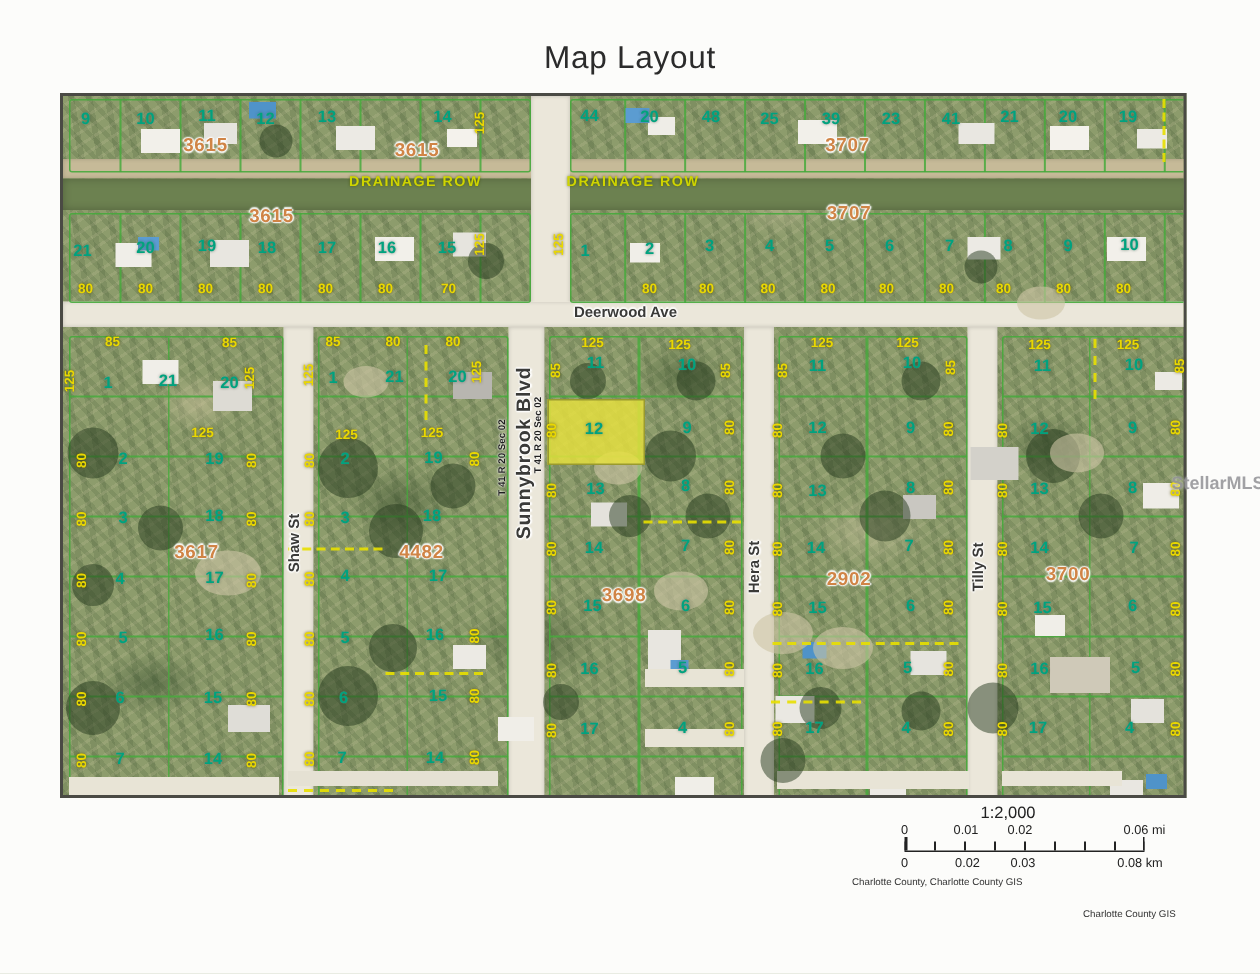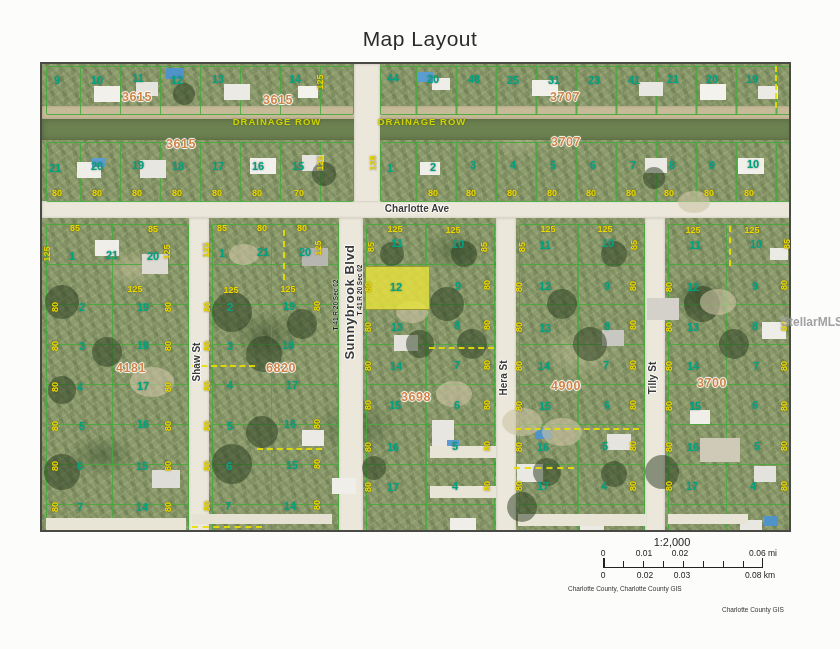--- a/index.html
+++ b/index.html
@@ -213,21 +213,21 @@
       <span class="lbl k-p" style="left: 177px; top: 80px;">12</span>
       <span class="lbl k-p" style="left: 218px; top: 79px;">13</span>
       <span class="lbl k-p" style="left: 295px; top: 79px;">14</span>
       <span class="lbl k-b" style="left: 137px; top: 97px;">3615</span>
       <span class="lbl k-b" style="left: 278px; top: 100px;">3615</span>
       <span class="lbl k-d" style="left: 320px; top: 82px; transform: translate(-50%, -50%) rotate(-90deg);">125</span>
       <span class="lbl k-p" style="left: 393px; top: 78px;">44</span>
       <span class="lbl k-p" style="left: 433px; top: 79px;">20</span>
       <span class="lbl k-p" style="left: 474px; top: 79px;">48</span>
       <span class="lbl k-p" style="left: 513px; top: 80px;">25</span>
-      <span class="lbl k-p" style="left: 554px; top: 80px;">31</span>
+      <span class="lbl k-p" style="left: 554px; top: 80px;">39</span>
       <span class="lbl k-b" style="left: 565px; top: 97px;">3707</span>
       <span class="lbl k-p" style="left: 594px; top: 80px;">23</span>
       <span class="lbl k-p" style="left: 634px; top: 80px;">41</span>
       <span class="lbl k-p" style="left: 673px; top: 79px;">21</span>
       <span class="lbl k-p" style="left: 712px; top: 79px;">20</span>
       <span class="lbl k-p" style="left: 752px; top: 79px;">19</span>
       <span class="lbl k-dr" style="left: 277px; top: 122px;">DRAINAGE ROW</span>
       <span class="lbl k-dr" style="left: 422px; top: 122px;">DRAINAGE ROW</span>
       <span class="lbl k-p" style="left: 55px; top: 168px;">21</span>
       <span class="lbl k-p" style="left: 97px; top: 166px;">20</span>
@@ -259,38 +259,38 @@
       <span class="lbl k-b" style="left: 566px; top: 142px;">3707</span>
       <span class="lbl k-d" style="left: 433px; top: 193px;">80</span>
       <span class="lbl k-d" style="left: 471px; top: 193px;">80</span>
       <span class="lbl k-d" style="left: 512px; top: 193px;">80</span>
       <span class="lbl k-d" style="left: 552px; top: 193px;">80</span>
       <span class="lbl k-d" style="left: 591px; top: 193px;">80</span>
       <span class="lbl k-d" style="left: 631px; top: 193px;">80</span>
       <span class="lbl k-d" style="left: 669px; top: 193px;">80</span>
       <span class="lbl k-d" style="left: 709px; top: 193px;">80</span>
       <span class="lbl k-d" style="left: 749px; top: 193px;">80</span>
-      <span class="lbl k-s" style="left: 417px; top: 209px;">Charlotte Ave</span>
+      <span class="lbl k-s" style="left: 417px; top: 209px;">Deerwood Ave</span>
       <span class="lbl k-p" style="left: 72px; top: 256px;">1</span>
       <span class="lbl k-p" style="left: 112px; top: 255px;">21</span>
       <span class="lbl k-p" style="left: 153px; top: 256px;">20</span>
       <span class="lbl k-d" style="left: 75px; top: 228px;">85</span>
       <span class="lbl k-d" style="left: 153px; top: 229px;">85</span>
       <span class="lbl k-d" style="left: 47px; top: 254px; transform: translate(-50%, -50%) rotate(-90deg);">125</span>
       <span class="lbl k-d" style="left: 167px; top: 252px; transform: translate(-50%, -50%) rotate(-90deg);">125</span>
       <span class="lbl k-p" style="left: 82px; top: 307px;">2</span>
       <span class="lbl k-p" style="left: 143px; top: 307px;">19</span>
       <span class="lbl k-d" style="left: 135px; top: 289px;">125</span>
       <span class="lbl k-d" style="left: 55px; top: 307px; transform: translate(-50%, -50%) rotate(-90deg);">80</span>
       <span class="lbl k-d" style="left: 168px; top: 307px; transform: translate(-50%, -50%) rotate(-90deg);">80</span>
       <span class="lbl k-p" style="left: 82px; top: 346px;">3</span>
       <span class="lbl k-p" style="left: 143px; top: 345px;">18</span>
       <span class="lbl k-d" style="left: 55px; top: 346px; transform: translate(-50%, -50%) rotate(-90deg);">80</span>
       <span class="lbl k-d" style="left: 168px; top: 346px; transform: translate(-50%, -50%) rotate(-90deg);">80</span>
-      <span class="lbl k-b" style="left: 131px; top: 368px;">4181</span>
+      <span class="lbl k-b" style="left: 131px; top: 368px;">3617</span>
       <span class="lbl k-p" style="left: 80px; top: 387px;">4</span>
       <span class="lbl k-p" style="left: 143px; top: 386px;">17</span>
       <span class="lbl k-d" style="left: 55px; top: 387px; transform: translate(-50%, -50%) rotate(-90deg);">80</span>
       <span class="lbl k-d" style="left: 168px; top: 387px; transform: translate(-50%, -50%) rotate(-90deg);">80</span>
       <span class="lbl k-p" style="left: 82px; top: 426px;">5</span>
       <span class="lbl k-p" style="left: 143px; top: 424px;">16</span>
       <span class="lbl k-d" style="left: 55px; top: 426px; transform: translate(-50%, -50%) rotate(-90deg);">80</span>
       <span class="lbl k-d" style="left: 168px; top: 426px; transform: translate(-50%, -50%) rotate(-90deg);">80</span>
       <span class="lbl k-p" style="left: 80px; top: 466px;">6</span>
       <span class="lbl k-p" style="left: 142px; top: 466px;">15</span>
@@ -310,21 +310,21 @@
       <span class="lbl k-d" style="left: 318px; top: 248px; transform: translate(-50%, -50%) rotate(-90deg);">125</span>
       <span class="lbl k-p" style="left: 230px; top: 307px;">2</span>
       <span class="lbl k-p" style="left: 289px; top: 306px;">19</span>
       <span class="lbl k-d" style="left: 231px; top: 290px;">125</span>
       <span class="lbl k-d" style="left: 288px; top: 289px;">125</span>
       <span class="lbl k-d" style="left: 207px; top: 307px; transform: translate(-50%, -50%) rotate(-90deg);">80</span>
       <span class="lbl k-d" style="left: 317px; top: 306px; transform: translate(-50%, -50%) rotate(-90deg);">80</span>
       <span class="lbl k-p" style="left: 230px; top: 346px;">3</span>
       <span class="lbl k-p" style="left: 288px; top: 345px;">18</span>
       <span class="lbl k-d" style="left: 207px; top: 346px; transform: translate(-50%, -50%) rotate(-90deg);">80</span>
-      <span class="lbl k-b" style="left: 281px; top: 368px;">6820</span>
+      <span class="lbl k-b" style="left: 281px; top: 368px;">4482</span>
       <span class="lbl k-p" style="left: 230px; top: 385px;">4</span>
       <span class="lbl k-p" style="left: 292px; top: 385px;">17</span>
       <span class="lbl k-d" style="left: 207px; top: 386px; transform: translate(-50%, -50%) rotate(-90deg);">80</span>
       <span class="lbl k-p" style="left: 230px; top: 426px;">5</span>
       <span class="lbl k-p" style="left: 290px; top: 424px;">16</span>
       <span class="lbl k-d" style="left: 207px; top: 426px; transform: translate(-50%, -50%) rotate(-90deg);">80</span>
       <span class="lbl k-d" style="left: 317px; top: 424px; transform: translate(-50%, -50%) rotate(-90deg);">80</span>
       <span class="lbl k-p" style="left: 229px; top: 466px;">6</span>
       <span class="lbl k-p" style="left: 292px; top: 465px;">15</span>
       <span class="lbl k-d" style="left: 207px; top: 466px; transform: translate(-50%, -50%) rotate(-90deg);">80</span>
@@ -375,21 +375,21 @@
       <span class="lbl k-d" style="left: 519px; top: 287px; transform: translate(-50%, -50%) rotate(-90deg);">80</span>
       <span class="lbl k-d" style="left: 633px; top: 286px; transform: translate(-50%, -50%) rotate(-90deg);">80</span>
       <span class="lbl k-p" style="left: 545px; top: 328px;">13</span>
       <span class="lbl k-p" style="left: 607px; top: 326px;">8</span>
       <span class="lbl k-d" style="left: 519px; top: 327px; transform: translate(-50%, -50%) rotate(-90deg);">80</span>
       <span class="lbl k-d" style="left: 633px; top: 325px; transform: translate(-50%, -50%) rotate(-90deg);">80</span>
       <span class="lbl k-p" style="left: 544px; top: 366px;">14</span>
       <span class="lbl k-p" style="left: 606px; top: 365px;">7</span>
       <span class="lbl k-d" style="left: 519px; top: 366px; transform: translate(-50%, -50%) rotate(-90deg);">80</span>
       <span class="lbl k-d" style="left: 633px; top: 365px; transform: translate(-50%, -50%) rotate(-90deg);">80</span>
-      <span class="lbl k-b" style="left: 566px; top: 386px;">4900</span>
+      <span class="lbl k-b" style="left: 566px; top: 386px;">2902</span>
       <span class="lbl k-p" style="left: 545px; top: 406px;">15</span>
       <span class="lbl k-p" style="left: 607px; top: 405px;">6</span>
       <span class="lbl k-d" style="left: 519px; top: 406px; transform: translate(-50%, -50%) rotate(-90deg);">80</span>
       <span class="lbl k-d" style="left: 633px; top: 405px; transform: translate(-50%, -50%) rotate(-90deg);">80</span>
       <span class="lbl k-p" style="left: 543px; top: 447px;">16</span>
       <span class="lbl k-p" style="left: 605px; top: 446px;">5</span>
       <span class="lbl k-d" style="left: 519px; top: 447px; transform: translate(-50%, -50%) rotate(-90deg);">80</span>
       <span class="lbl k-d" style="left: 633px; top: 446px; transform: translate(-50%, -50%) rotate(-90deg);">80</span>
       <span class="lbl k-p" style="left: 543px; top: 486px;">17</span>
       <span class="lbl k-p" style="left: 604px; top: 486px;">4</span>

